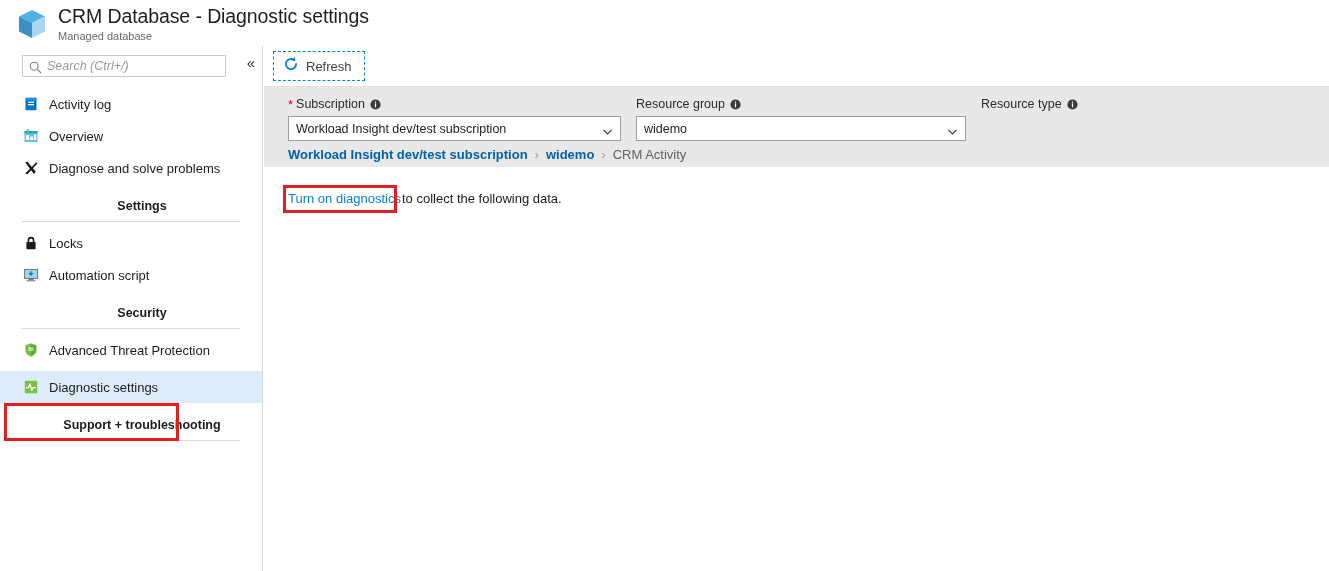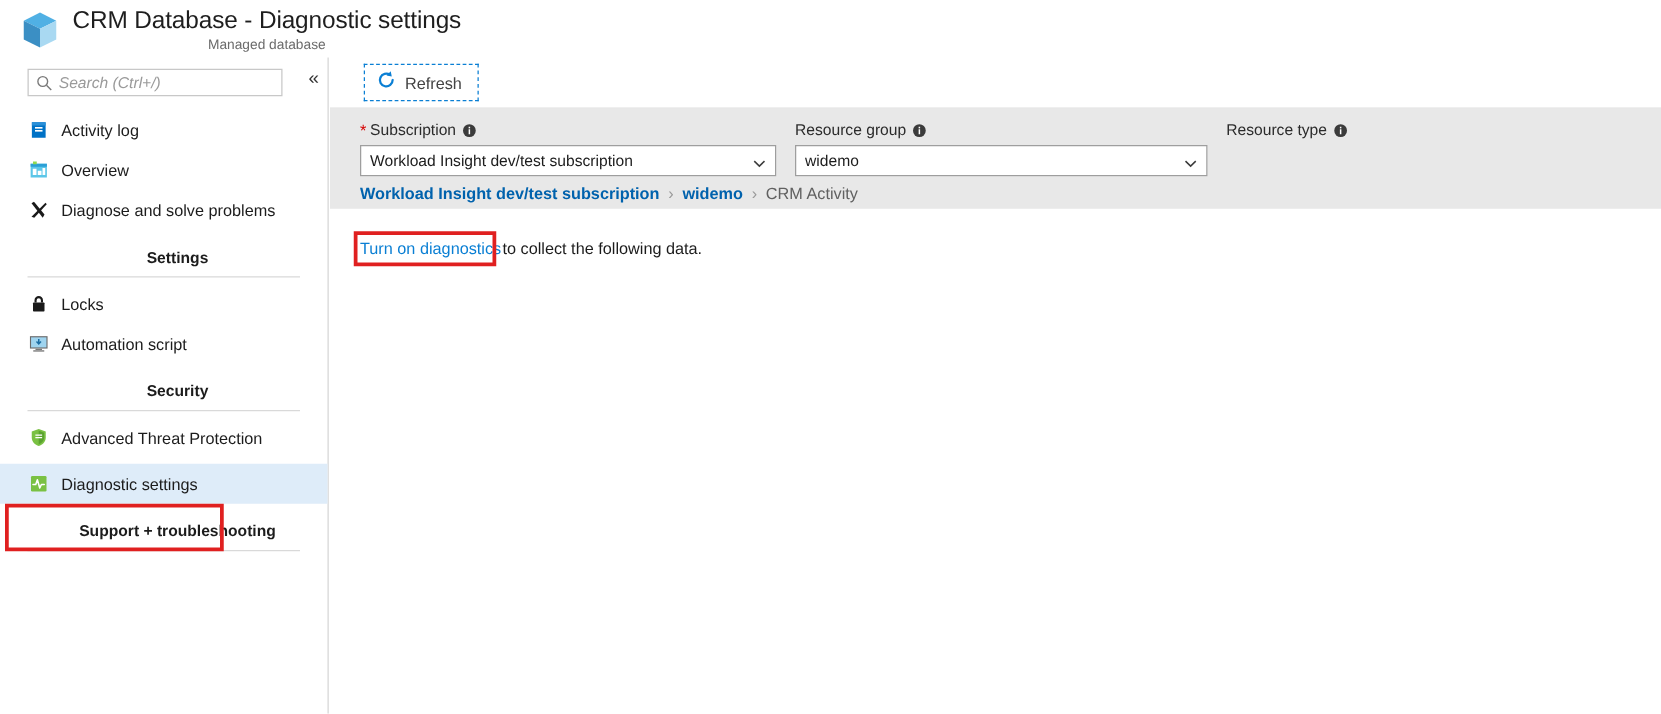--- a/index.html
+++ b/index.html
@@ -47,21 +47,20 @@
     line-height: 23px;
     letter-spacing: -0.1px;
     white-space: nowrap;
   }
   .title-sub {
     font-size: 11px;
     color: #6b6b6b;
     line-height: 14px;
     margin-top: 1px;
     white-space: nowrap;
-    text-align: center;
   }
 
   
   .sidebar {
     position: absolute;
     left: 0; top: 46px;
     width: 263px; height: 525px;
     background: #ffffff;
     border-right: 1px solid #d6d6d6;
   }
@@ -164,21 +163,21 @@
     width: 1065px; height: 525px;
     background: #ffffff;
   }
 
   .toolbar {
     position: relative;
     height: 41px;
     border-bottom: 1px solid #e0e0e0;
     display: flex;
     align-items: center;
-    padding-left: 27px;
+    padding-left: 9px;
   }
   .refresh-btn {
     display: flex;
     align-items: center;
     height: 30px;
     padding: 0 12px 0 9px;
     border: 1px dashed #0a7fd4;
     background: #ffffff;
     cursor: pointer;
   }

